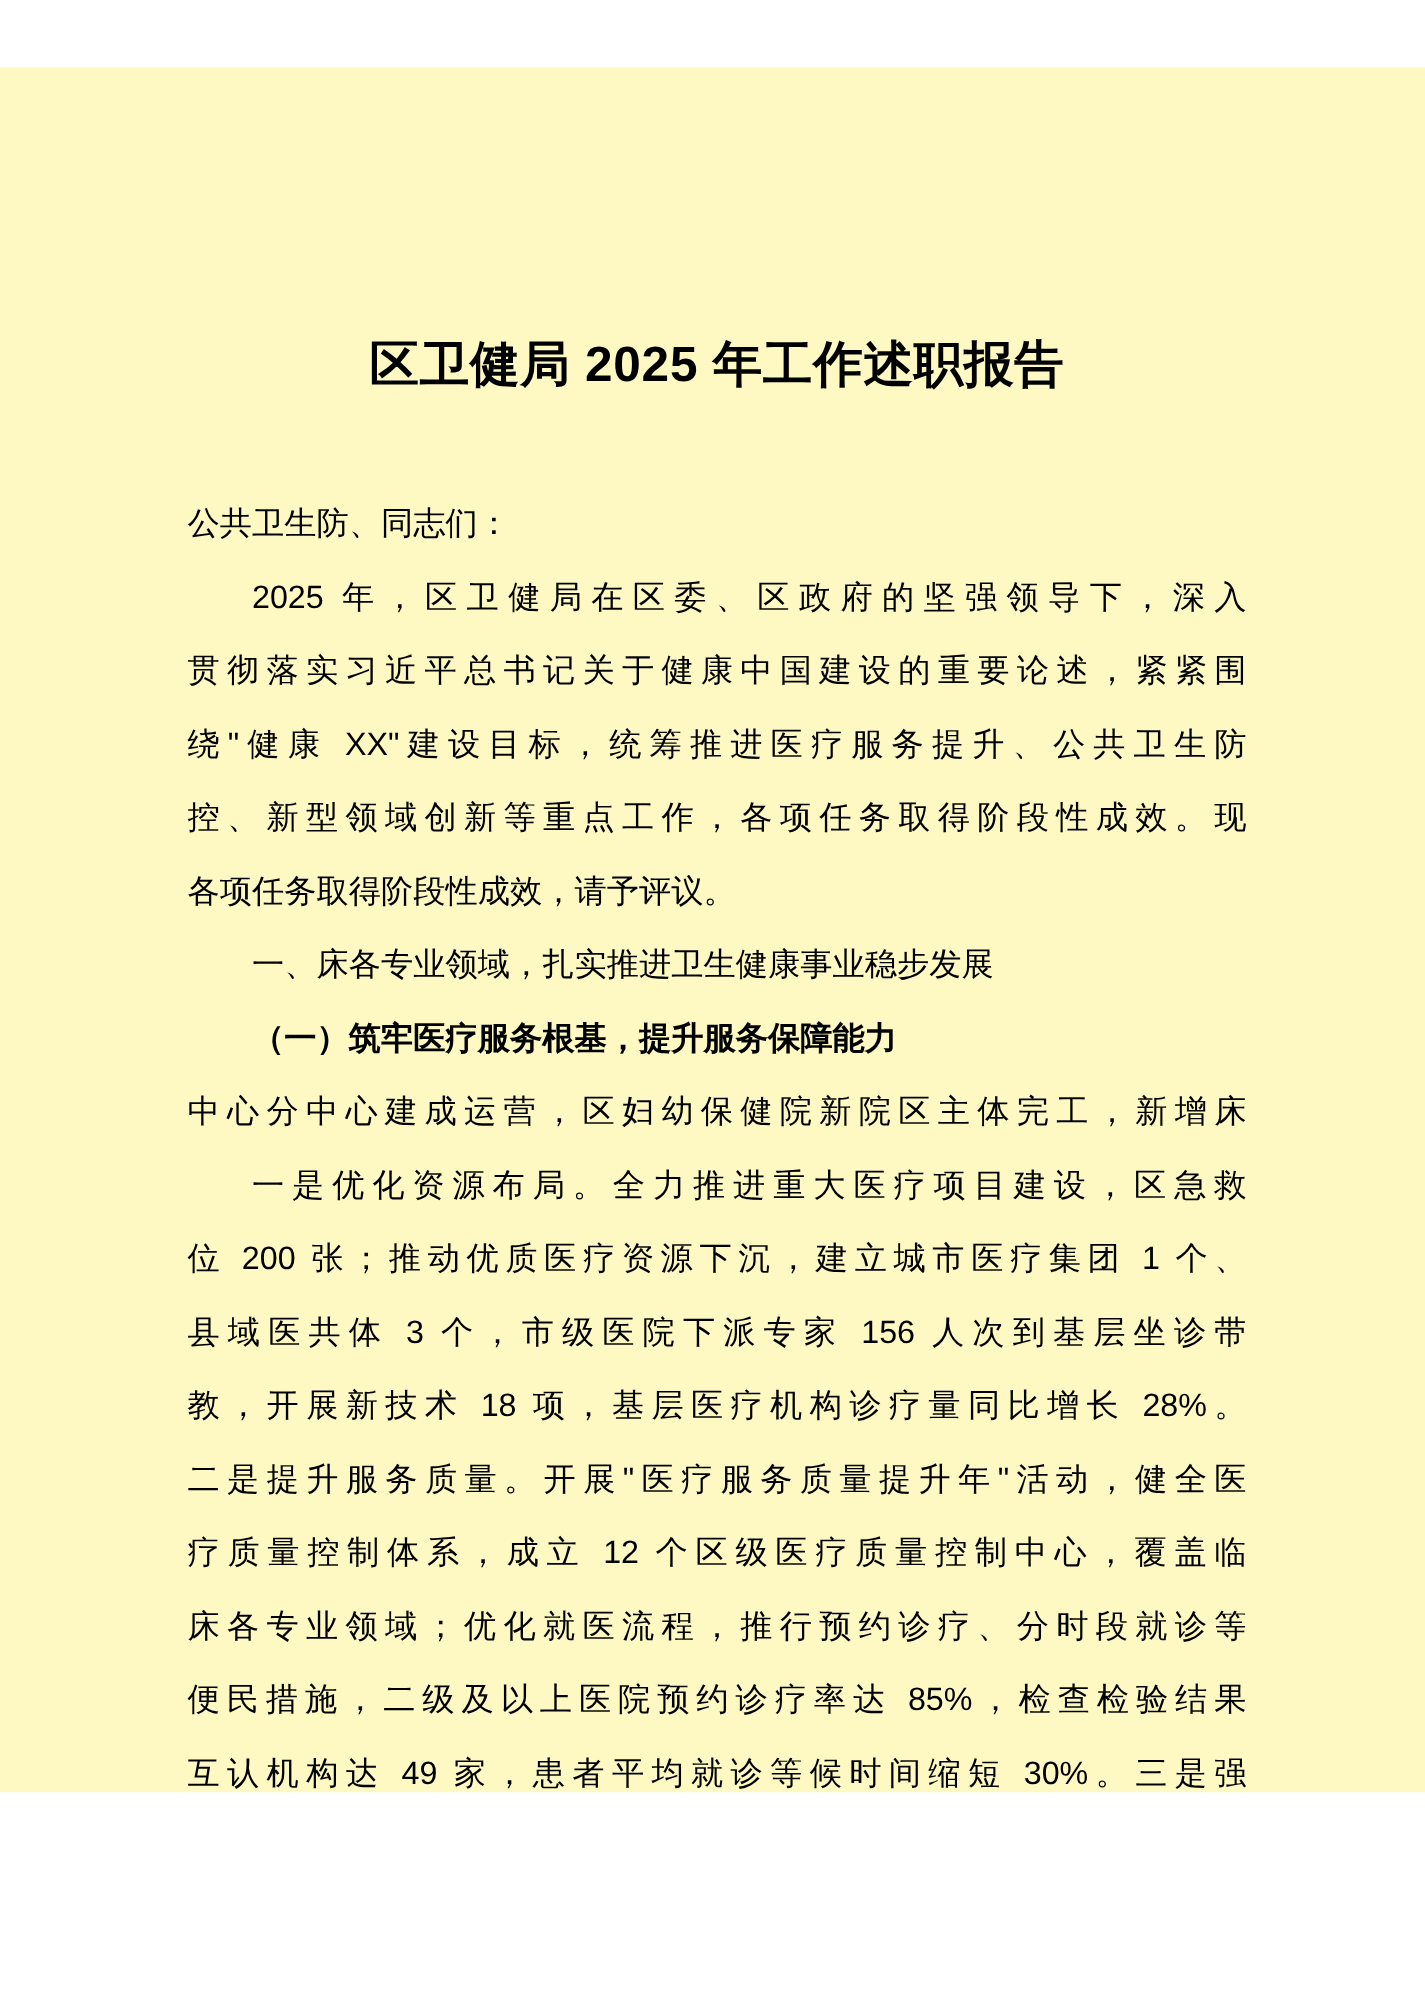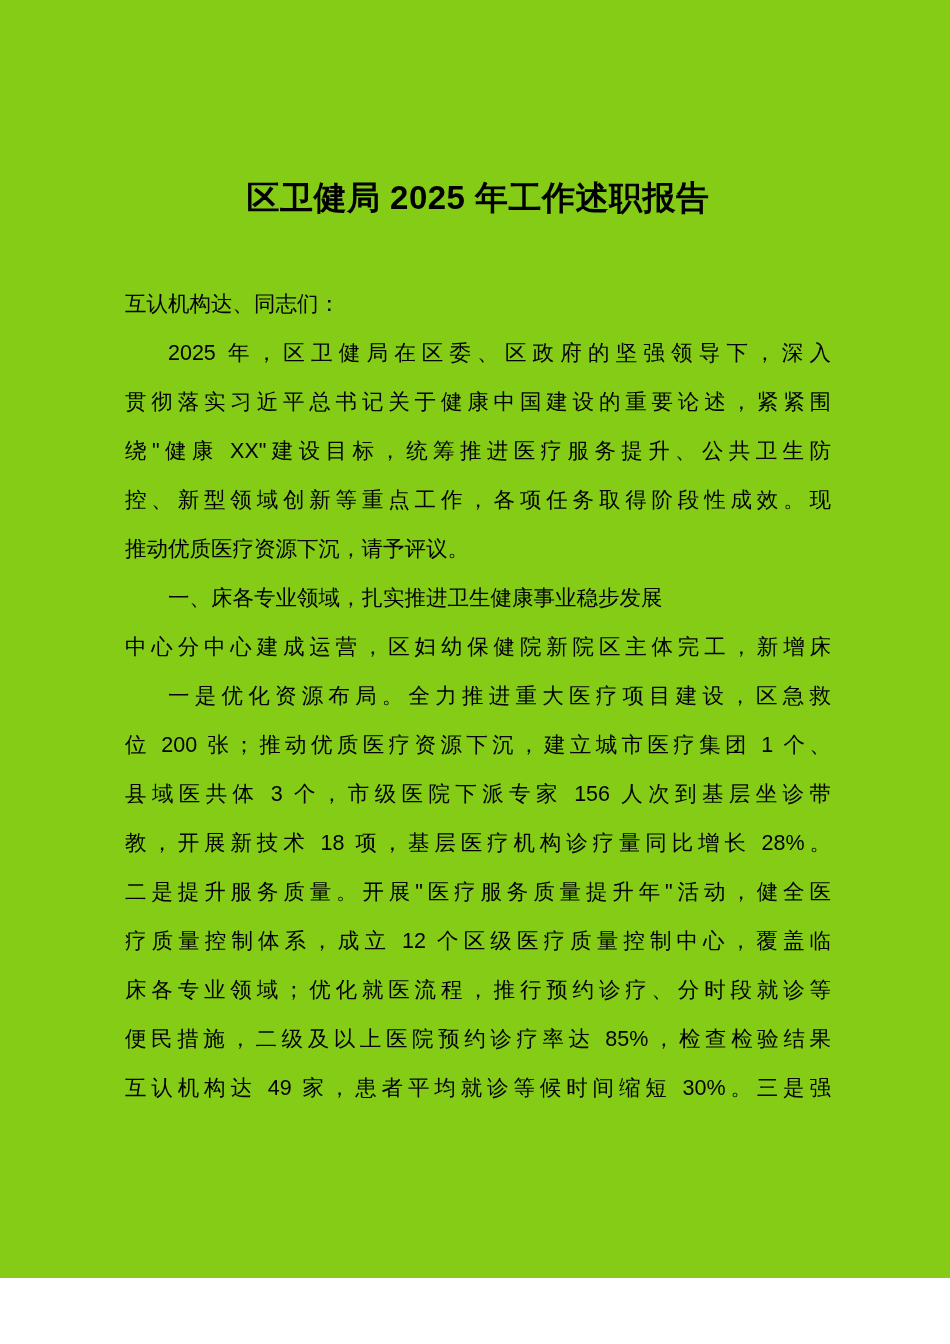--- a/index.html
+++ b/index.html
@@ -3,24 +3,25 @@
   <meta charset="utf-8">
   <style>
     * { margin: 0; padding: 0; box-sizing: border-box; }
     html, body {
       background: #ffffff;
       font-family: "Liberation Sans", sans-serif;
     }
     .page {
       position: relative;
       width: 950px;
-      height: 1278px;
-      background: #84cc16;
+      height: 1150px;
+      background: #fef9c3;
       overflow: hidden;
       color: #000000;
+      margin-top: 45px;
     }
     .doc {
       padding: 170px 119px 0 125px;
     }
     .title {
       text-align: center;
       font-size: 33px;
       font-weight: 700;
       line-height: 56px;
       margin-bottom: 54px;
@@ -40,32 +41,33 @@
     .bold { font-weight: 700; }
   </style>
 </head>
 <body>
 
 <div class="page">
   <div class="doc">
 
     <div class="title">区卫健局 2025 年工作述职报告</div>
 
-    <div class="line">互认机构达、同志们：</div>
+    <div class="line">公共卫生防、同志们：</div>
 
     <div>
       <div class="line indent fill">2025 年，区卫健局在区委、区政府的坚强领导下，深入</div>
       <div class="line fill">贯彻落实习近平总书记关于健康中国建设的重要论述，紧紧围</div>
       <div class="line fill">绕"健康 XX"建设目标，统筹推进医疗服务提升、公共卫生防</div>
       <div class="line fill">控、新型领域创新等重点工作，各项任务取得阶段性成效。现</div>
-      <div class="line">推动优质医疗资源下沉，请予评议。</div>
+      <div class="line">各项任务取得阶段性成效，请予评议。</div>
     </div>
 
     <div class="line indent">一、床各专业领域，扎实推进卫生健康事业稳步发展</div>
 
+    <div class="line indent bold">（一）筑牢医疗服务根基，提升服务保障能力</div>
 
     <div>
       <div class="line fill">中心分中心建成运营，区妇幼保健院新院区主体完工，新增床</div>
       <div class="line indent fill">一是优化资源布局。全力推进重大医疗项目建设，区急救</div>
       <div class="line fill">位 200 张；推动优质医疗资源下沉，建立城市医疗集团 1 个、</div>
       <div class="line fill">县域医共体 3 个，市级医院下派专家 156 人次到基层坐诊带</div>
       <div class="line fill">教，开展新技术 18 项，基层医疗机构诊疗量同比增长 28%。</div>
       <div class="line fill">二是提升服务质量。开展"医疗服务质量提升年"活动，健全医</div>
       <div class="line fill">疗质量控制体系，成立 12 个区级医疗质量控制中心，覆盖临</div>
       <div class="line fill">床各专业领域；优化就医流程，推行预约诊疗、分时段就诊等</div>

